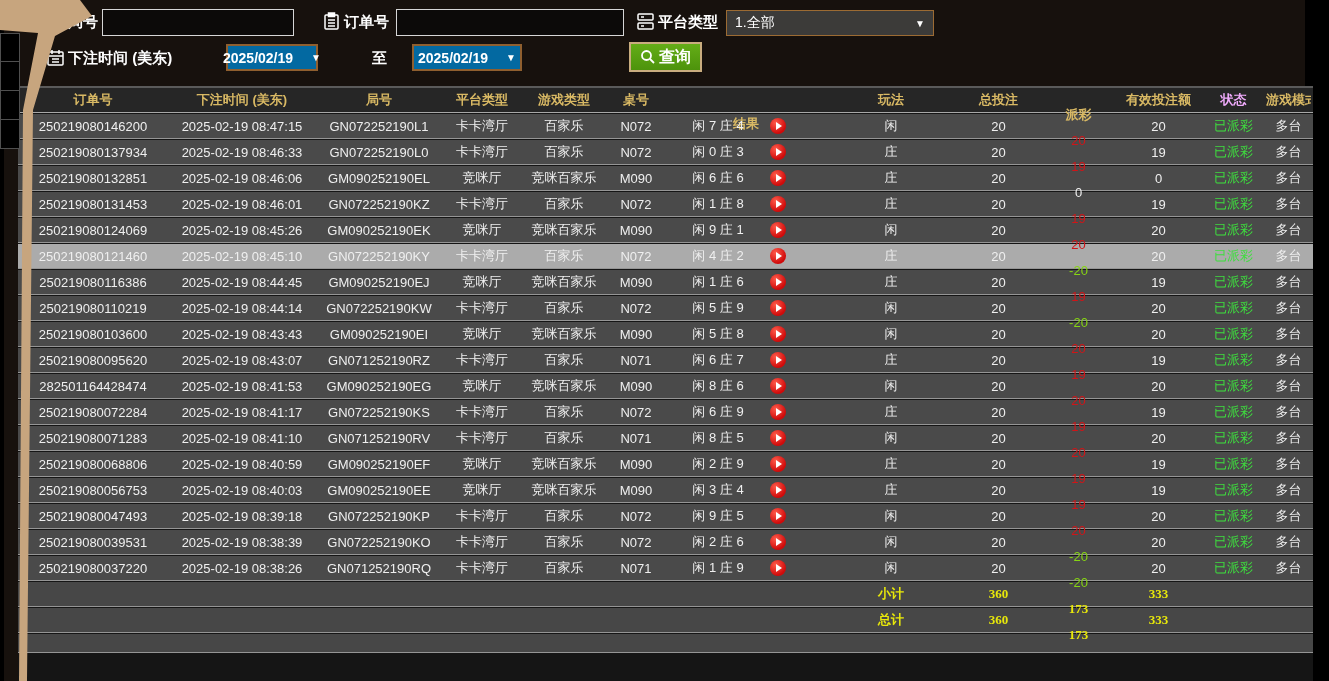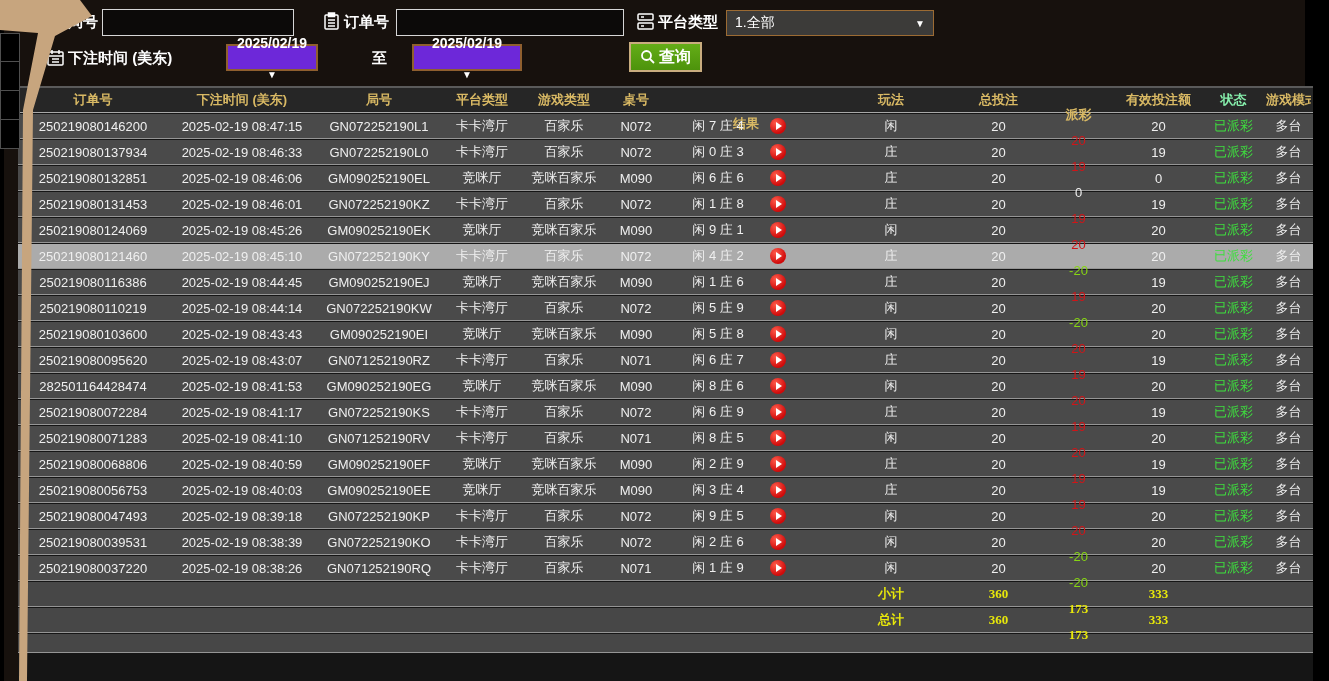--- a/index.html
+++ b/index.html
@@ -18,22 +18,22 @@
   .panel { position:absolute; left:4px; top:0; width:1301px; height:681px; background:#17110d; }
 
   
   .topbar { position:absolute; left:0; top:0; width:1309px; height:86px; }
   .lbl { position:absolute; color:#fff; font-weight:bold; font-size:15px; white-space:nowrap; }
   .ico { position:absolute; width:19px; height:19px; }
   .txt-input { position:absolute; height:27px; background:#0c0a09; border:1px solid #d6d6d6; color:#fff; font-size:14px; padding:0 6px; outline:none; }
   .dropdown { position:absolute; height:26px; background:#3c3b39; border:1px solid #9c6b33; color:#fff; font-size:14px;
     display:flex; align-items:center; padding:0 8px; cursor:pointer; }
   .dropdown .arrow { margin-left:auto; font-size:10px; color:#fff; }
-  .datepick { position:absolute; height:27px; background:#6d28d9; border:2px solid #8f5f2f; color:#fff; font-size:14px; font-weight:bold;
-    display:flex; align-items:center; justify-content:center; gap:18px; cursor:pointer;flex-direction:column; }
+  .datepick { position:absolute; height:27px; background:#0369a1; border:2px solid #8f5f2f; color:#fff; font-size:14px; font-weight:bold;
+    display:flex; align-items:center; justify-content:center; gap:18px; cursor:pointer; }
   .datepick .arrow { font-size:10px; }
   .query-btn { position:absolute; left:625px; top:42px; width:73px; height:30px;
     background:linear-gradient(#64ad17,#4d930c); border:2px solid #c9ad7f; color:#fff; font-weight:bold; font-size:16px;
     display:flex; align-items:center; justify-content:center; gap:3px; cursor:pointer; }
 
   
   .table { position:absolute; left:14px; top:86px; width:1295px; height:595px; background:#151515; border-top:2px solid #5a5a5a; }
   .trow { display:flex; align-items:center; height:25px; background:#4a4a4a; border-bottom:1px solid #959595; margin-bottom:1px;
     color:#efefef; font-size:13px; }
   .thead { background:#262626; height:25px; border-bottom:1px solid #a8a8a8; }
@@ -152,21 +152,21 @@
         <div class="cell c-time">下注时间 (美东)</div>
         <div class="cell c-round">局号</div>
         <div class="cell c-platform">平台类型</div>
         <div class="cell c-game">游戏类型</div>
         <div class="cell c-table">桌号</div>
         <div class="cell c-result" style="justify-content:center;margin-top:47px;">结果</div>
         <div class="cell c-play">玩法</div>
         <div class="cell c-bet">总投注</div>
         <div class="cell c-payout">派彩</div>
         <div class="cell c-valid">有效投注额</div>
-        <div class="cell c-status" style="color:#86efac;">状态</div>
+        <div class="cell c-status" style="color:#f0abfc;">状态</div>
         <div class="cell c-mode">游戏模式</div>
       </div>
 
       <div>
   <div class="trow">
     <div class="cell c-order">250219080146200</div>
     <div class="cell c-time">2025-02-19 08:47:15</div>
     <div class="cell c-round">GN072252190L1</div>
     <div class="cell c-platform">卡卡湾厅</div>
     <div class="cell c-game">百家乐</div>

